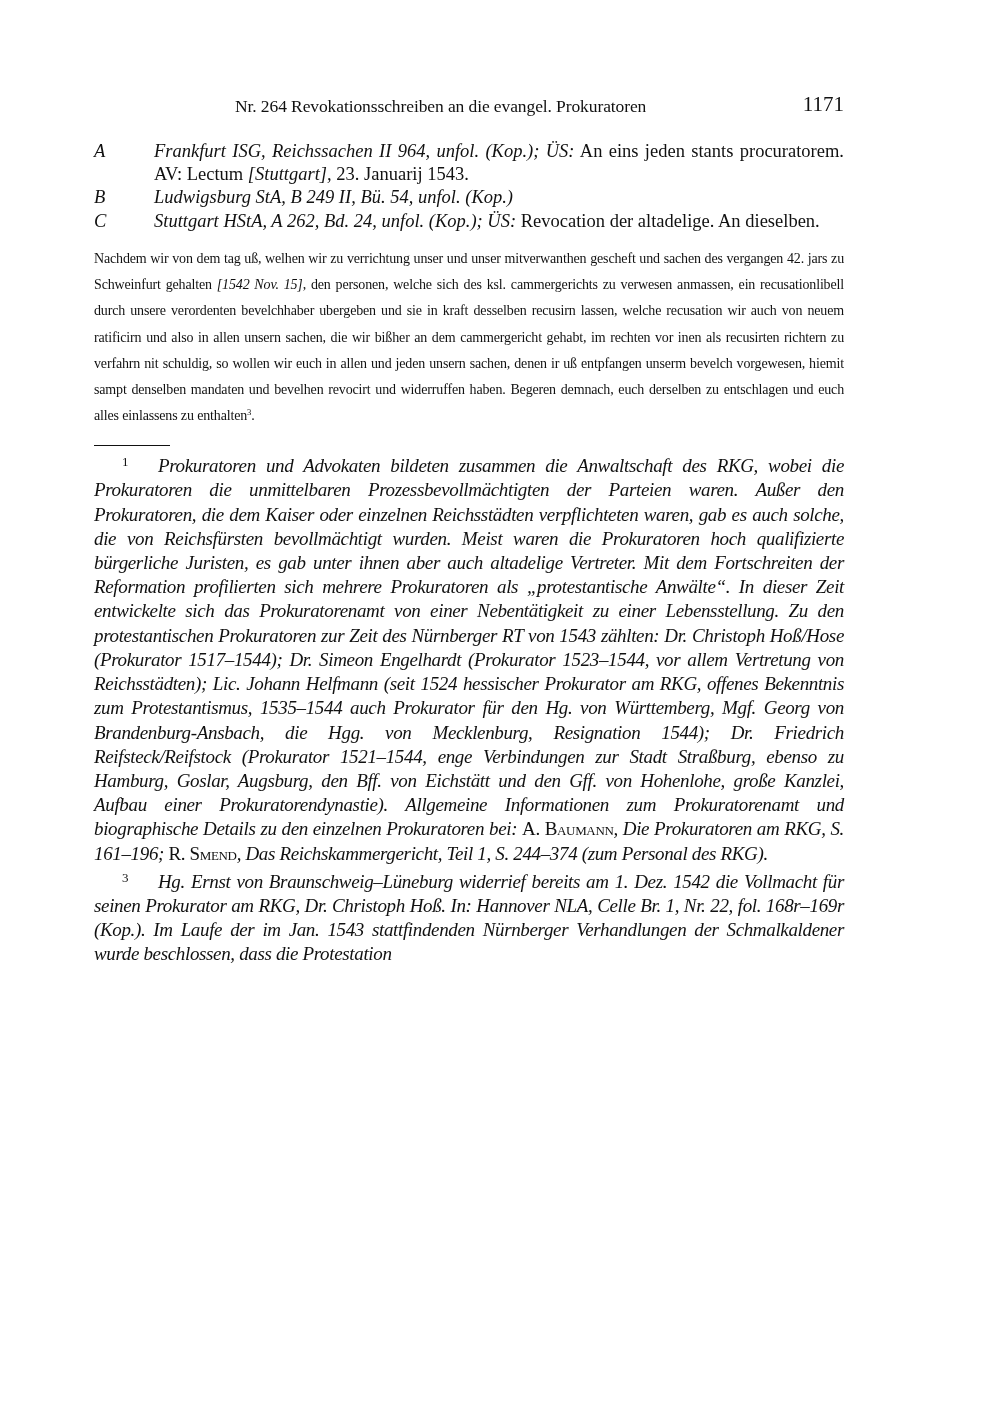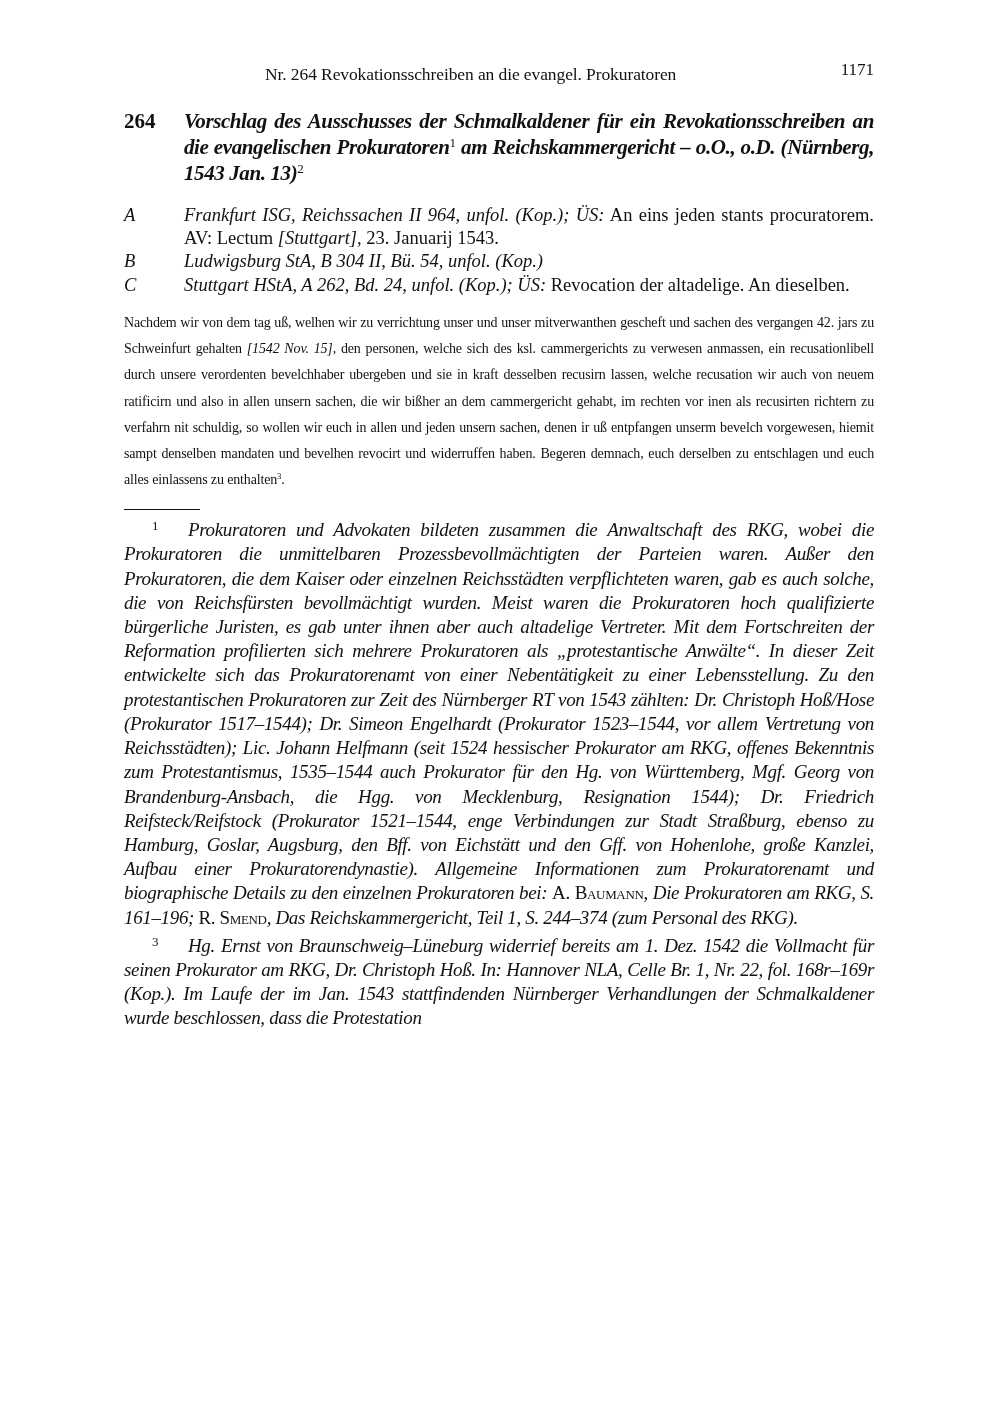--- a/index.html
+++ b/index.html
@@ -1,21 +1,21 @@
 <!DOCTYPE html>
 <html><head>
 <meta charset="utf-8">
 <style>
   html, body { margin: 0; padding: 0; background: #ffffff; }
   body { width: 1004px; height: 1418px; position: relative; overflow: hidden;
          font-family: "Liberation Serif", "DejaVu Serif", serif; color: #111; }
-  .page { position: absolute; left: 94px; top: 60px; width: 750px; margin-left: 30px; }
+  .page { position: absolute; left: 94px; top: 92px; width: 750px; }
   .running-head { position: relative; height: 30px; font-size: 17.5px; }
   .running-title { position: absolute; left: 141px; top: 4px; letter-spacing: -0.1px; }
-  .page-number { position: absolute; right: 0; top: 0; font-size: 17px; }
+  .page-number { position: absolute; right: 0; top: 0; font-size: 21px; }
   .doc-head { display: flex; margin-top: 18px; font-size: 21px; line-height: 26px; font-weight: bold; }
   .doc-num { width: 60px; flex: 0 0 60px; }
   .doc-title { font-style: italic; flex: 1; text-align: justify; letter-spacing: -0.4px; }
   sup { font-size: 0.62em; line-height: 0; vertical-align: 0.55em; font-weight: normal; font-style: normal; }
   .doc-title sup { font-weight: normal; }
   .sources { margin-top: 18px; font-size: 18.5px; line-height: 22.5px; }
   .source { display: flex; margin-bottom: 1px; }
   .src-sig { width: 60px; flex: 0 0 60px; font-style: italic; }
   .src-text { flex: 1; text-align: justify; }
   .i { font-style: italic; }
@@ -30,33 +30,29 @@
 </head>
 <body>
 
 <div class="page">
 
   <div class="running-head">
     <span class="running-title">Nr. 264 Revokationsschreiben an die evangel. Prokuratoren</span>
     <span class="page-number">1171</span>
   </div>
 
-  <div class="doc-head">
-    <div class="doc-num">264</div>
-    <div class="doc-title"><span>Vorschlag des Ausschusses der Schmalkaldener für ein Revokationsschreiben an die evangelischen Prokuratoren</span><sup>1</sup><span> am Reichskammergericht – o.O., o.D. (Nürnberg, 1543 Jan. 13)</span><sup>2</sup></div>
-  </div>
 
   <div class="sources">
     <div class="source">
       <div class="src-sig">A</div>
       <div class="src-text"><span class="i">Frankfurt ISG, Reichssachen II 964, unfol. (Kop.); ÜS:</span><span> An eins jeden stants procuratorem. AV: Lectum </span><span class="i">[Stuttgart],</span><span> 23. Januarij 1543.</span></div>
     </div>
     <div class="source">
       <div class="src-sig">B</div>
-      <div class="src-text"><span class="i">Ludwigsburg StA, B 304 II, Bü. 54, unfol. (Kop.)</span></div>
+      <div class="src-text"><span class="i">Ludwigsburg StA, B 249 II, Bü. 54, unfol. (Kop.)</span></div>
     </div>
     <div class="source">
       <div class="src-sig">C</div>
       <div class="src-text"><span class="i">Stuttgart HStA, A 262, Bd. 24, unfol. (Kop.); ÜS:</span><span> Revocation der altadelige. An dieselben.</span></div>
     </div>
   </div>
 
   <div class="body-text"><span>Nachdem wir von dem tag uß, welhen wir zu verrichtung unser und unser mitverwanthen gescheft und sachen des vergangen 42. jars zu Schweinfurt gehalten </span><span class="i">[1542 Nov. 15]</span><span>, den personen, welche sich des ksl. cammergerichts zu verwesen anmassen, ein recusationlibell durch unsere verordenten bevelchhaber ubergeben und sie in kraft desselben recusirn lassen, welche recusation wir auch von neuem ratificirn und also in allen unsern sachen, die wir bißher an dem cammergericht gehabt, im rechten vor inen als recusirten richtern zu verfahrn nit schuldig, so wollen wir euch in allen und jeden unsern sachen, denen ir uß entpfangen unserm bevelch vorgewesen, hiemit sampt denselben mandaten und bevelhen revocirt und widerruffen haben. Begeren demnach, euch derselben zu entschlagen und euch alles einlassens zu enthalten</span><sup>3</sup><span>.</span></div>
 
   <div class="fn-rule"></div>

